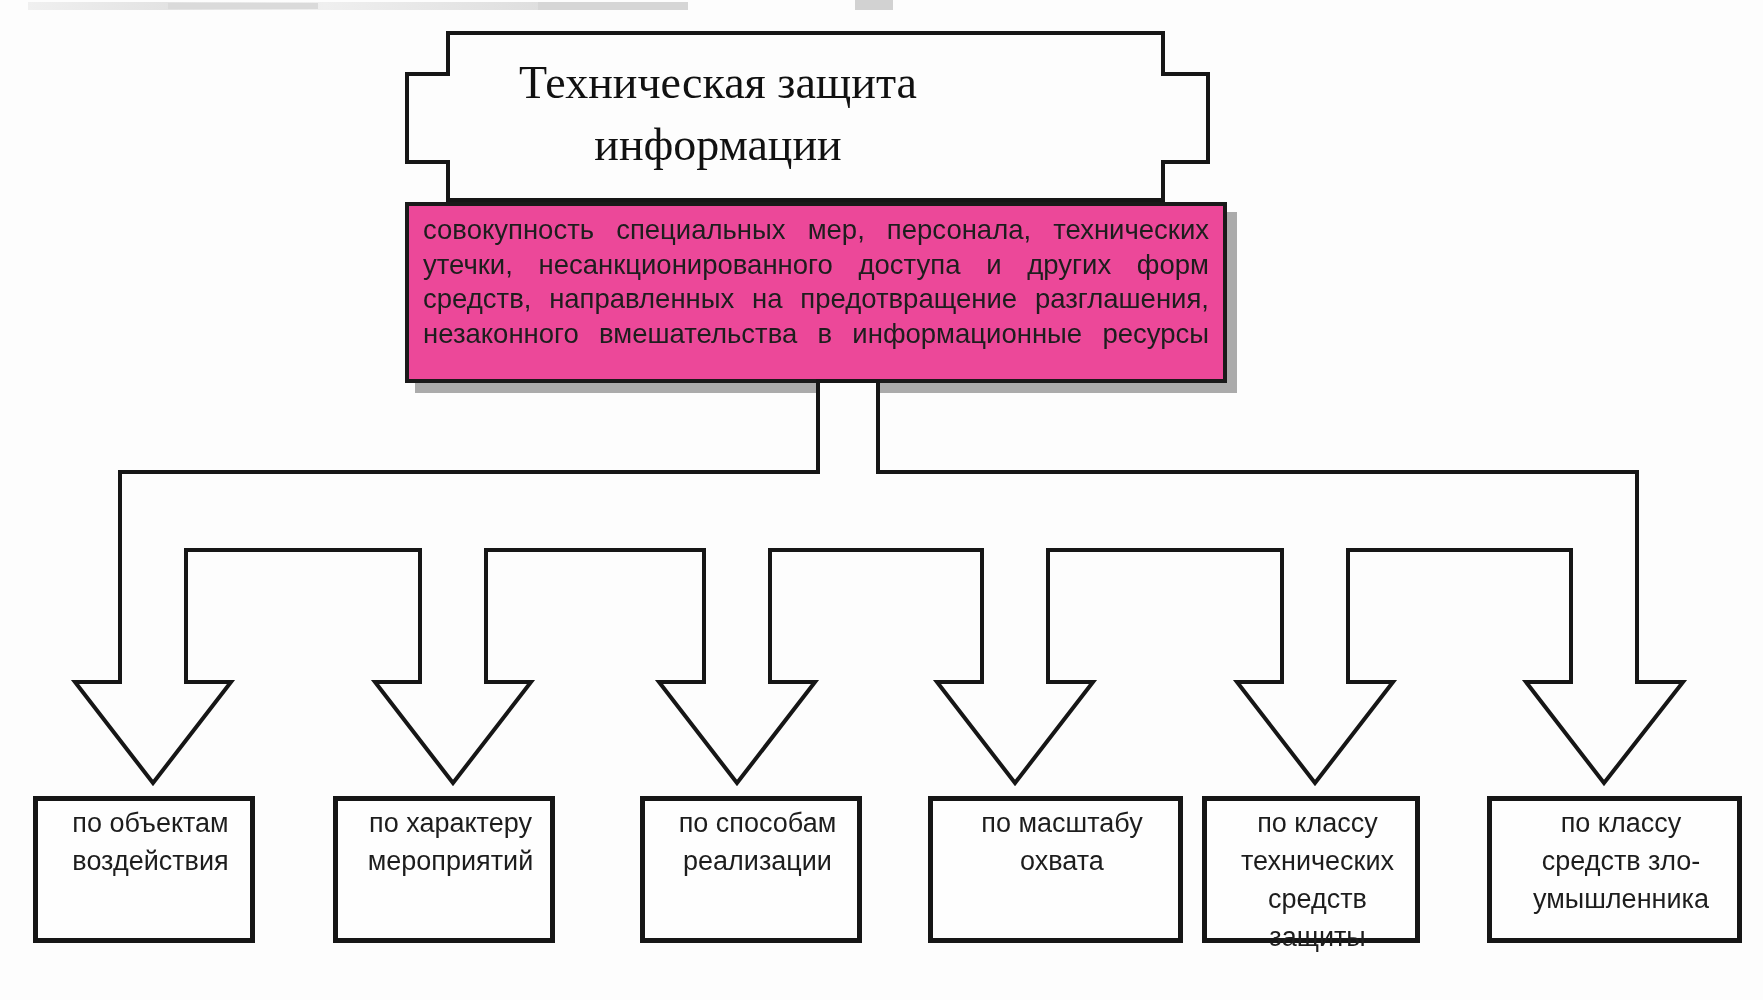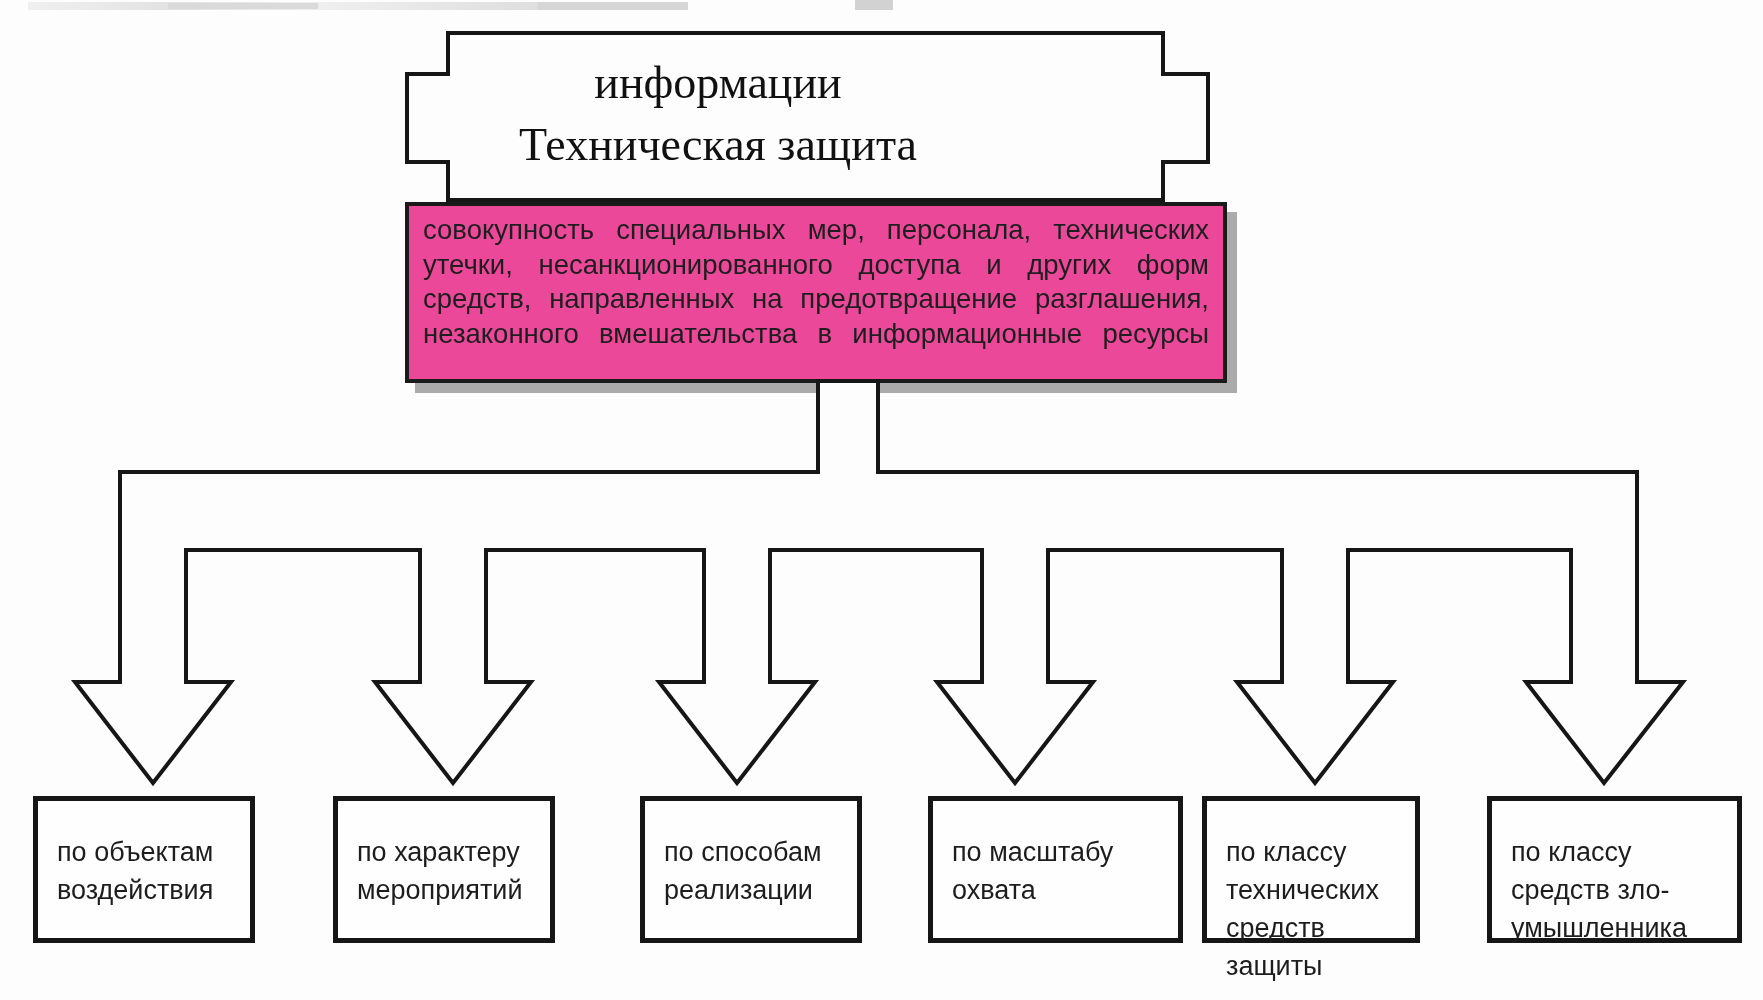--- a/index.html
+++ b/index.html
@@ -58,25 +58,26 @@
     color: #111;
   }
 
   
   .cat {
     position: absolute;
     top: 796px; height: 147px;
     box-sizing: border-box;
     background: #fefefe;
     border: 5px solid #161616;
-    padding: 32px 6px 0 19px;
+    padding: 3px 6px 0 19px;
     font-size: 27px;
     line-height: 38px;
     white-space: pre-line;
     color: #1d1d1d;
+    text-align: center;
   }
   .cat1 { left: 33px;   width: 222px; }
   .cat2 { left: 333px;  width: 222px; }
   .cat3 { left: 640px;  width: 222px; }
   .cat4 { left: 928px;  width: 255px; }
   .cat5 { left: 1202px; width: 218px; }
   .cat6 { left: 1487px; width: 255px; }
 </style>
 </head>
 <body>
@@ -103,22 +104,22 @@
        L 1637,682 L 1683,682 L 1604,783 L 1526,682 L 1571,682 L 1571,550
        L 1348,550 L 1348,682 L 1393,682 L 1315,783 L 1237,682 L 1282,682 L 1282,550
        L 1048,550 L 1048,682 L 1093,682 L 1015,783 L 937,682  L 982,682  L 982,550
        L 770,550  L 770,682  L 815,682  L 737,783  L 659,682  L 704,682  L 704,550
        L 486,550  L 486,682  L 531,682  L 453,783  L 375,682  L 420,682  L 420,550
        L 186,550  L 186,682  L 231,682  L 153,783  L 75,682   L 120,682  L 120,472
        L 818,472 Z"></path>
 </svg>
 
 <div class="title-text">
+  <div>Техническая защита</div>
   <div>информации</div>
-  <div>Техническая защита</div>
 </div>
 
 <div class="cat cat1"><span>по объектам
 воздействия</span></div>
 <div class="cat cat2"><span>по характеру
 мероприятий</span></div>
 <div class="cat cat3"><span>по способам
 реализации</span></div>
 <div class="cat cat4"><span>по масштабу
 охвата</span></div>

